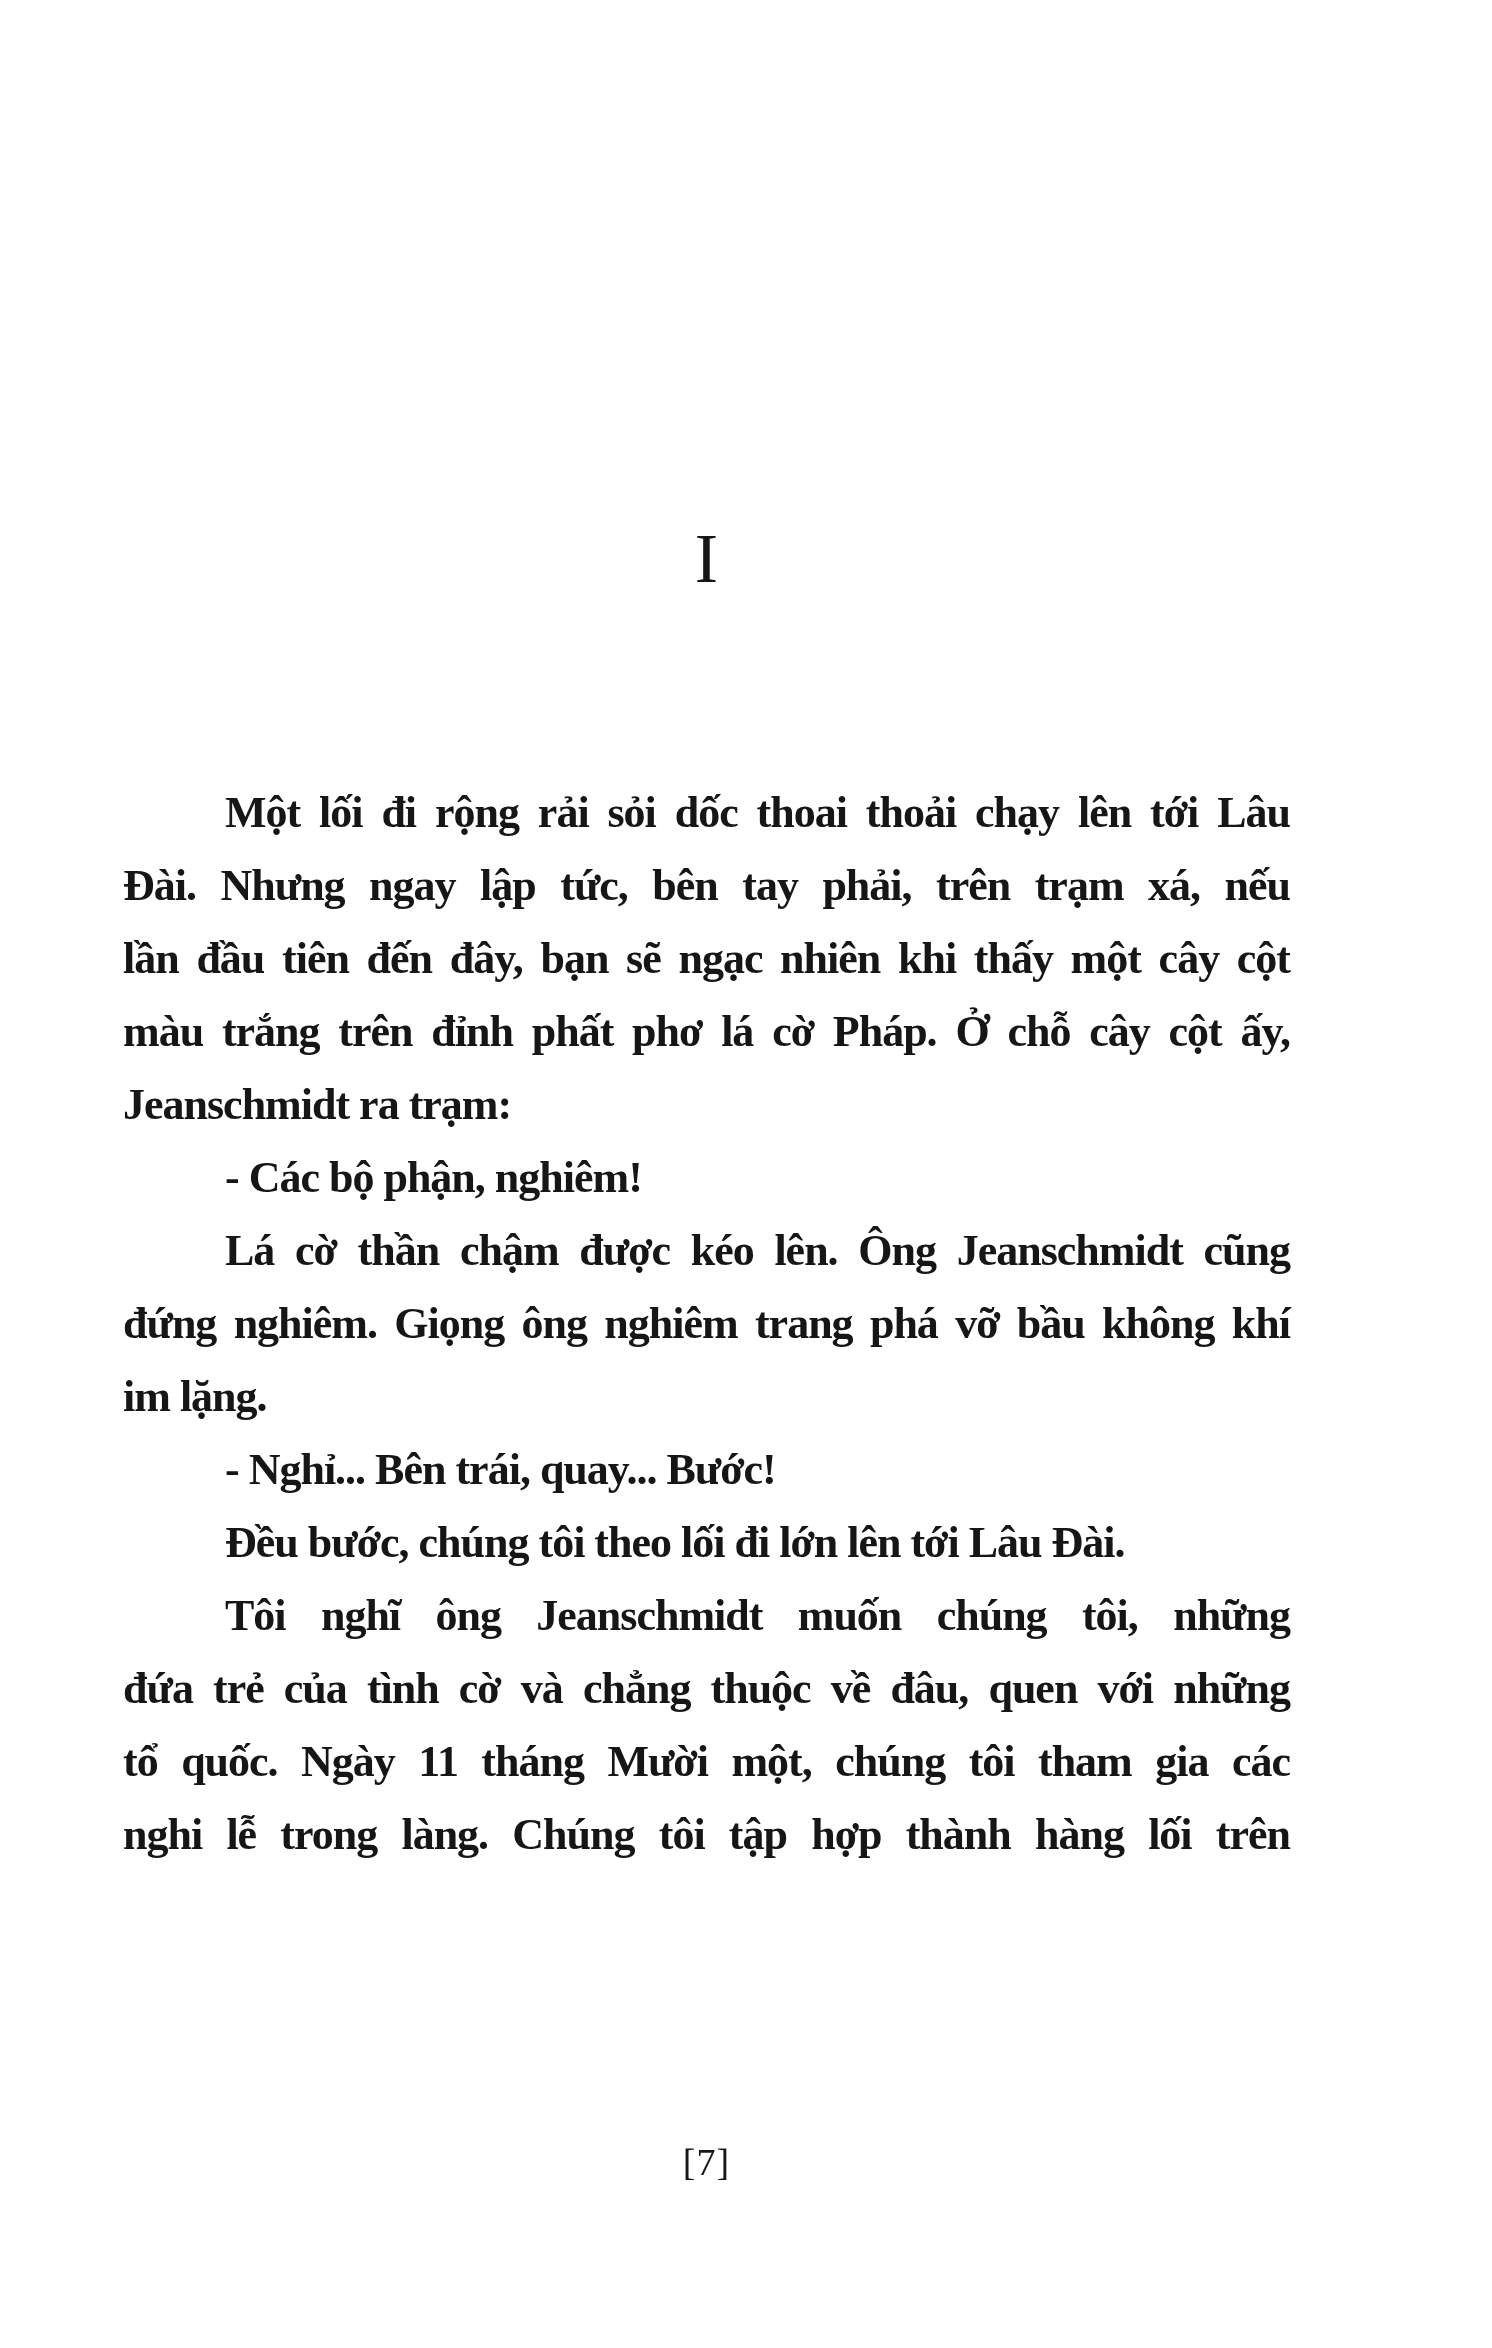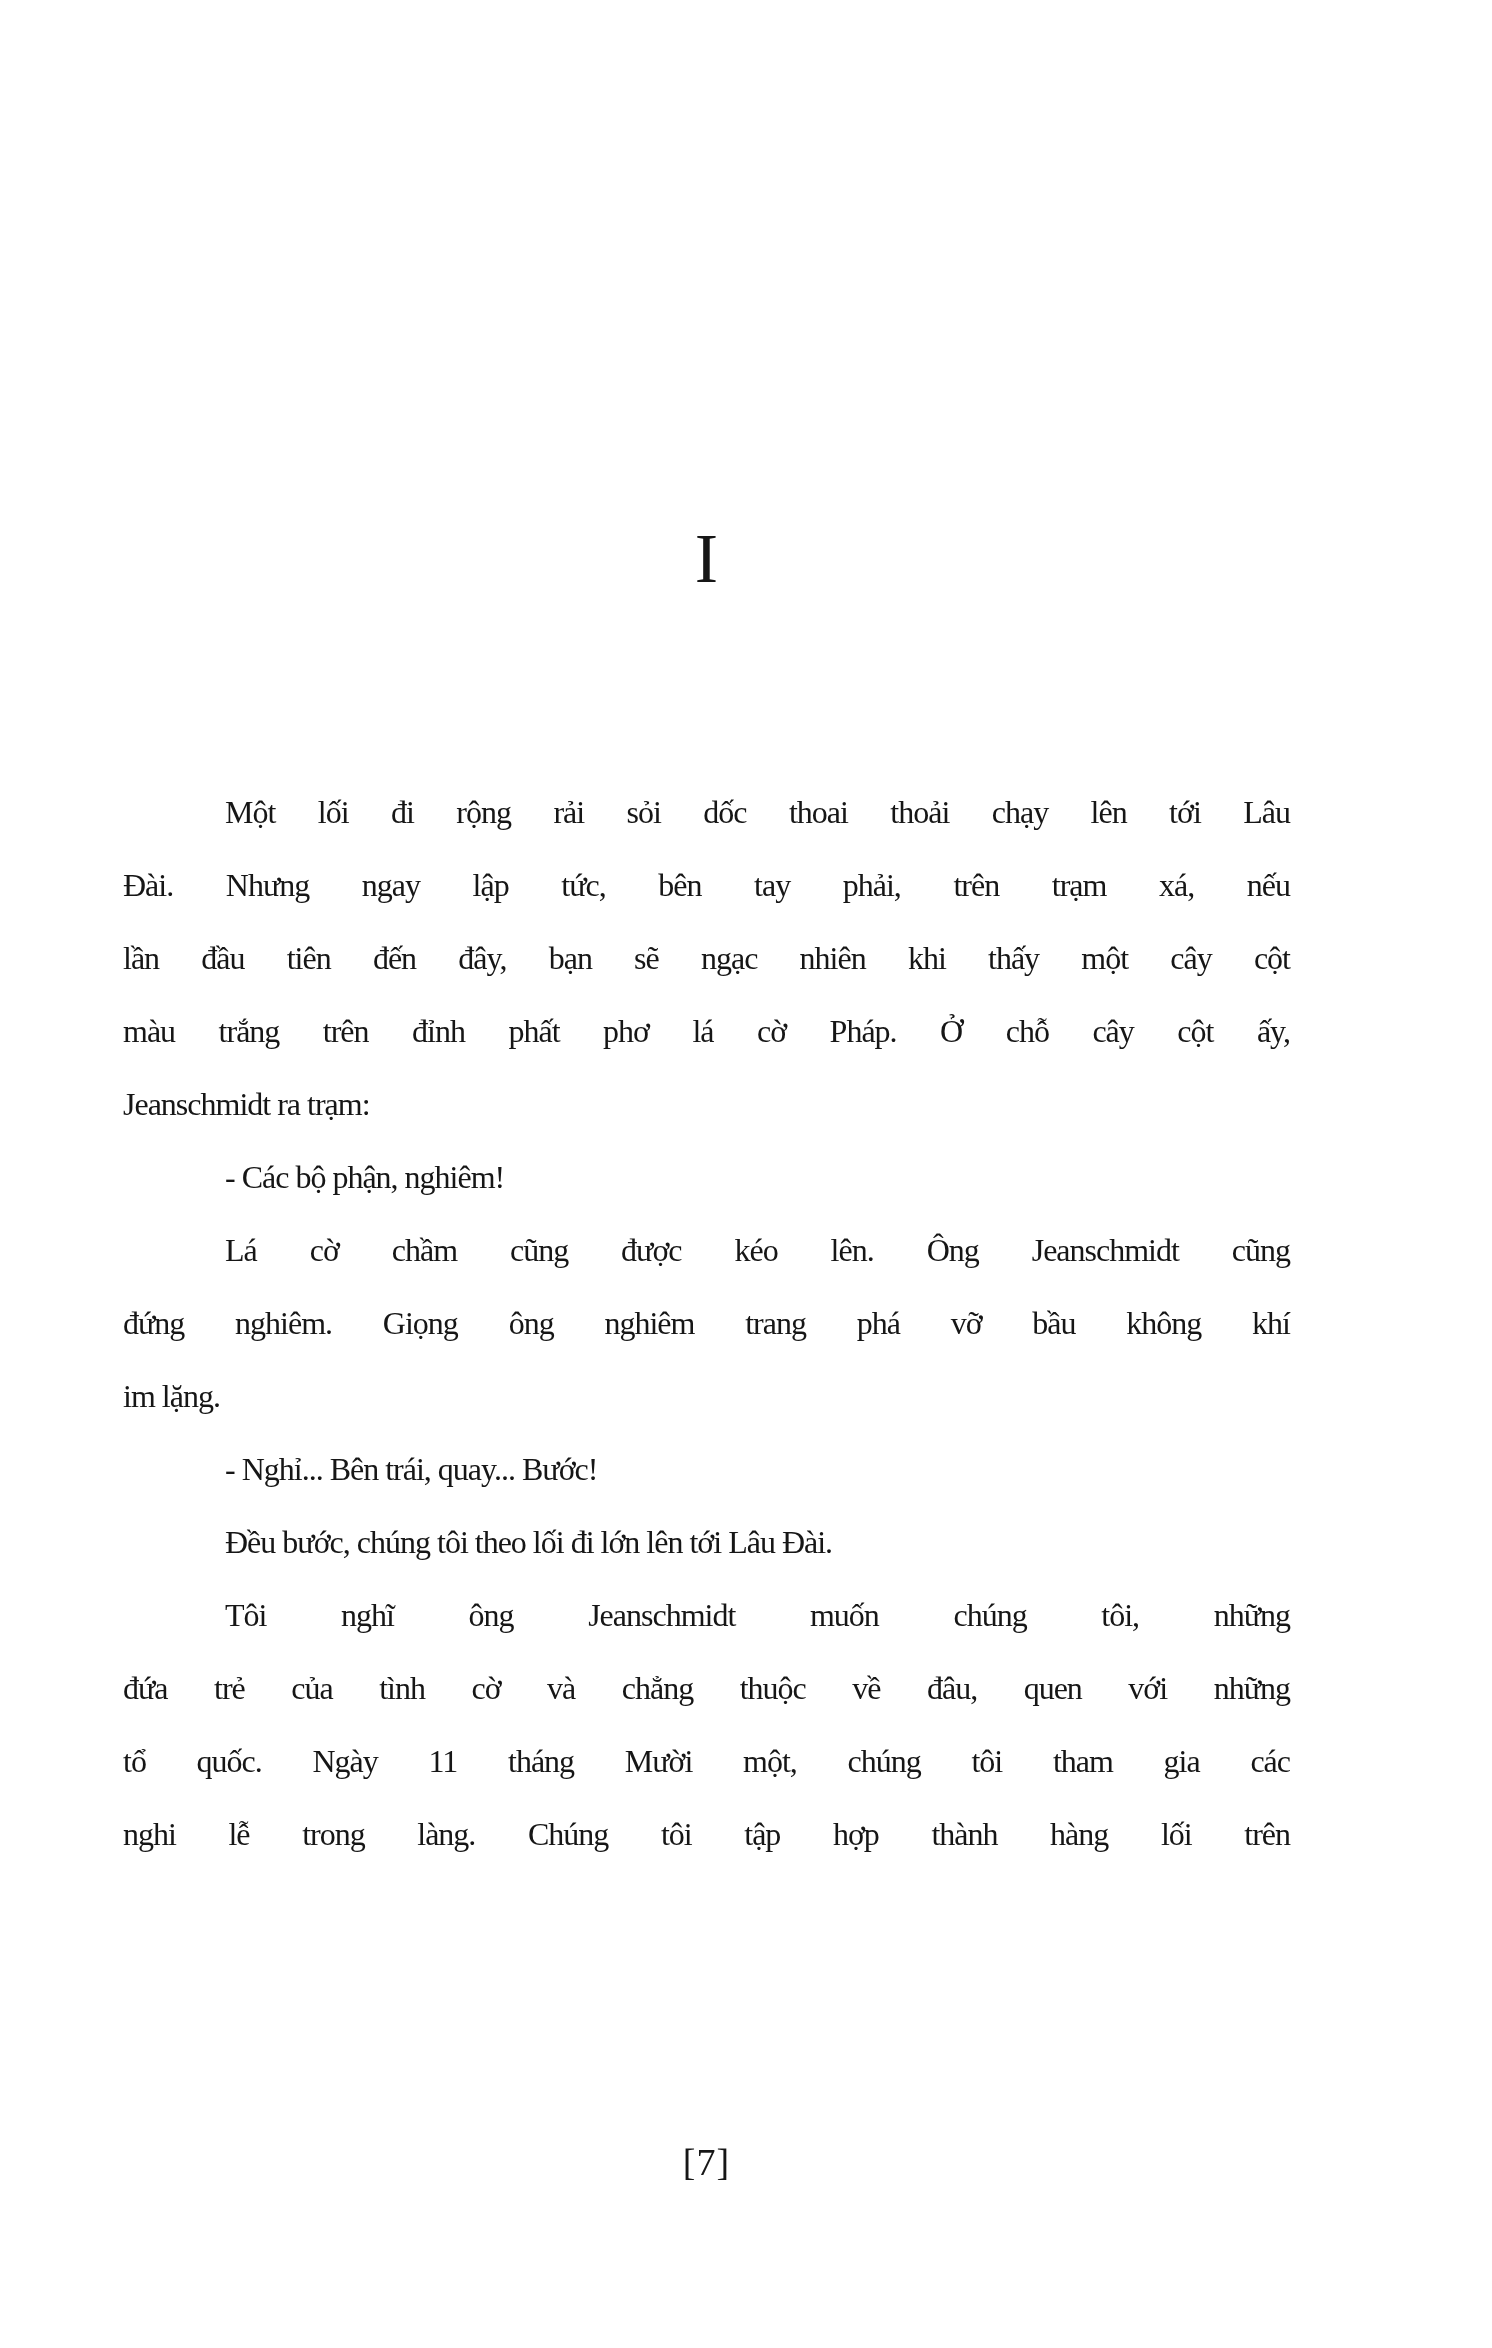--- a/index.html
+++ b/index.html
@@ -29,25 +29,26 @@
   }
   .body-text {
     position: absolute;
     left: 123px;
     top: 776px;
     width: 1167px;
   }
   .line {
     height: 73px;
     line-height: 73px;
-    font-size: 32px;
+    font-size: 44px;
     letter-spacing: -1px;
     word-spacing: 0px;
     white-space: normal;
     text-align: left;
+    font-weight: bold;
   }
   .line.justify {
     text-align: justify;
     text-align-last: justify;
   }
   .line.indent {
     text-indent: 102px;
   }
   .page-number {
     position: absolute;
@@ -66,21 +67,21 @@
 <div class="page">
   <div class="chapter-heading">I</div>
 
   <div class="body-text">
       <div class="line justify indent">Một lối đi rộng rải sỏi dốc thoai thoải chạy lên tới Lâu</div>
       <div class="line justify">Đài. Nhưng ngay lập tức, bên tay phải, trên trạm xá, nếu</div>
       <div class="line justify">lần đầu tiên đến đây, bạn sẽ ngạc nhiên khi thấy một cây cột</div>
       <div class="line justify">màu trắng trên đỉnh phất phơ lá cờ Pháp. Ở chỗ cây cột ấy,</div>
       <div class="line">Jeanschmidt ra trạm:</div>
       <div class="line indent">- Các bộ phận, nghiêm!</div>
-      <div class="line justify indent">Lá cờ chầm cũng được kéo lên. Ông Jeanschmidt cũng</div>
+      <div class="line justify indent">Lá cờ thần chậm được kéo lên. Ông Jeanschmidt cũng</div>
       <div class="line justify">đứng nghiêm. Giọng ông nghiêm trang phá vỡ bầu không khí</div>
       <div class="line">im lặng.</div>
       <div class="line indent">- Nghỉ... Bên trái, quay... Bước!</div>
       <div class="line indent">Đều bước, chúng tôi theo lối đi lớn lên tới Lâu Đài.</div>
       <div class="line justify indent">Tôi nghĩ ông Jeanschmidt muốn chúng tôi, những</div>
       <div class="line justify">đứa trẻ của tình cờ và chẳng thuộc về đâu, quen với những</div>
       <div class="line justify">tổ quốc. Ngày 11 tháng Mười một, chúng tôi tham gia các</div>
       <div class="line justify">nghi lễ trong làng. Chúng tôi tập hợp thành hàng lối trên</div>
     </div>
 

